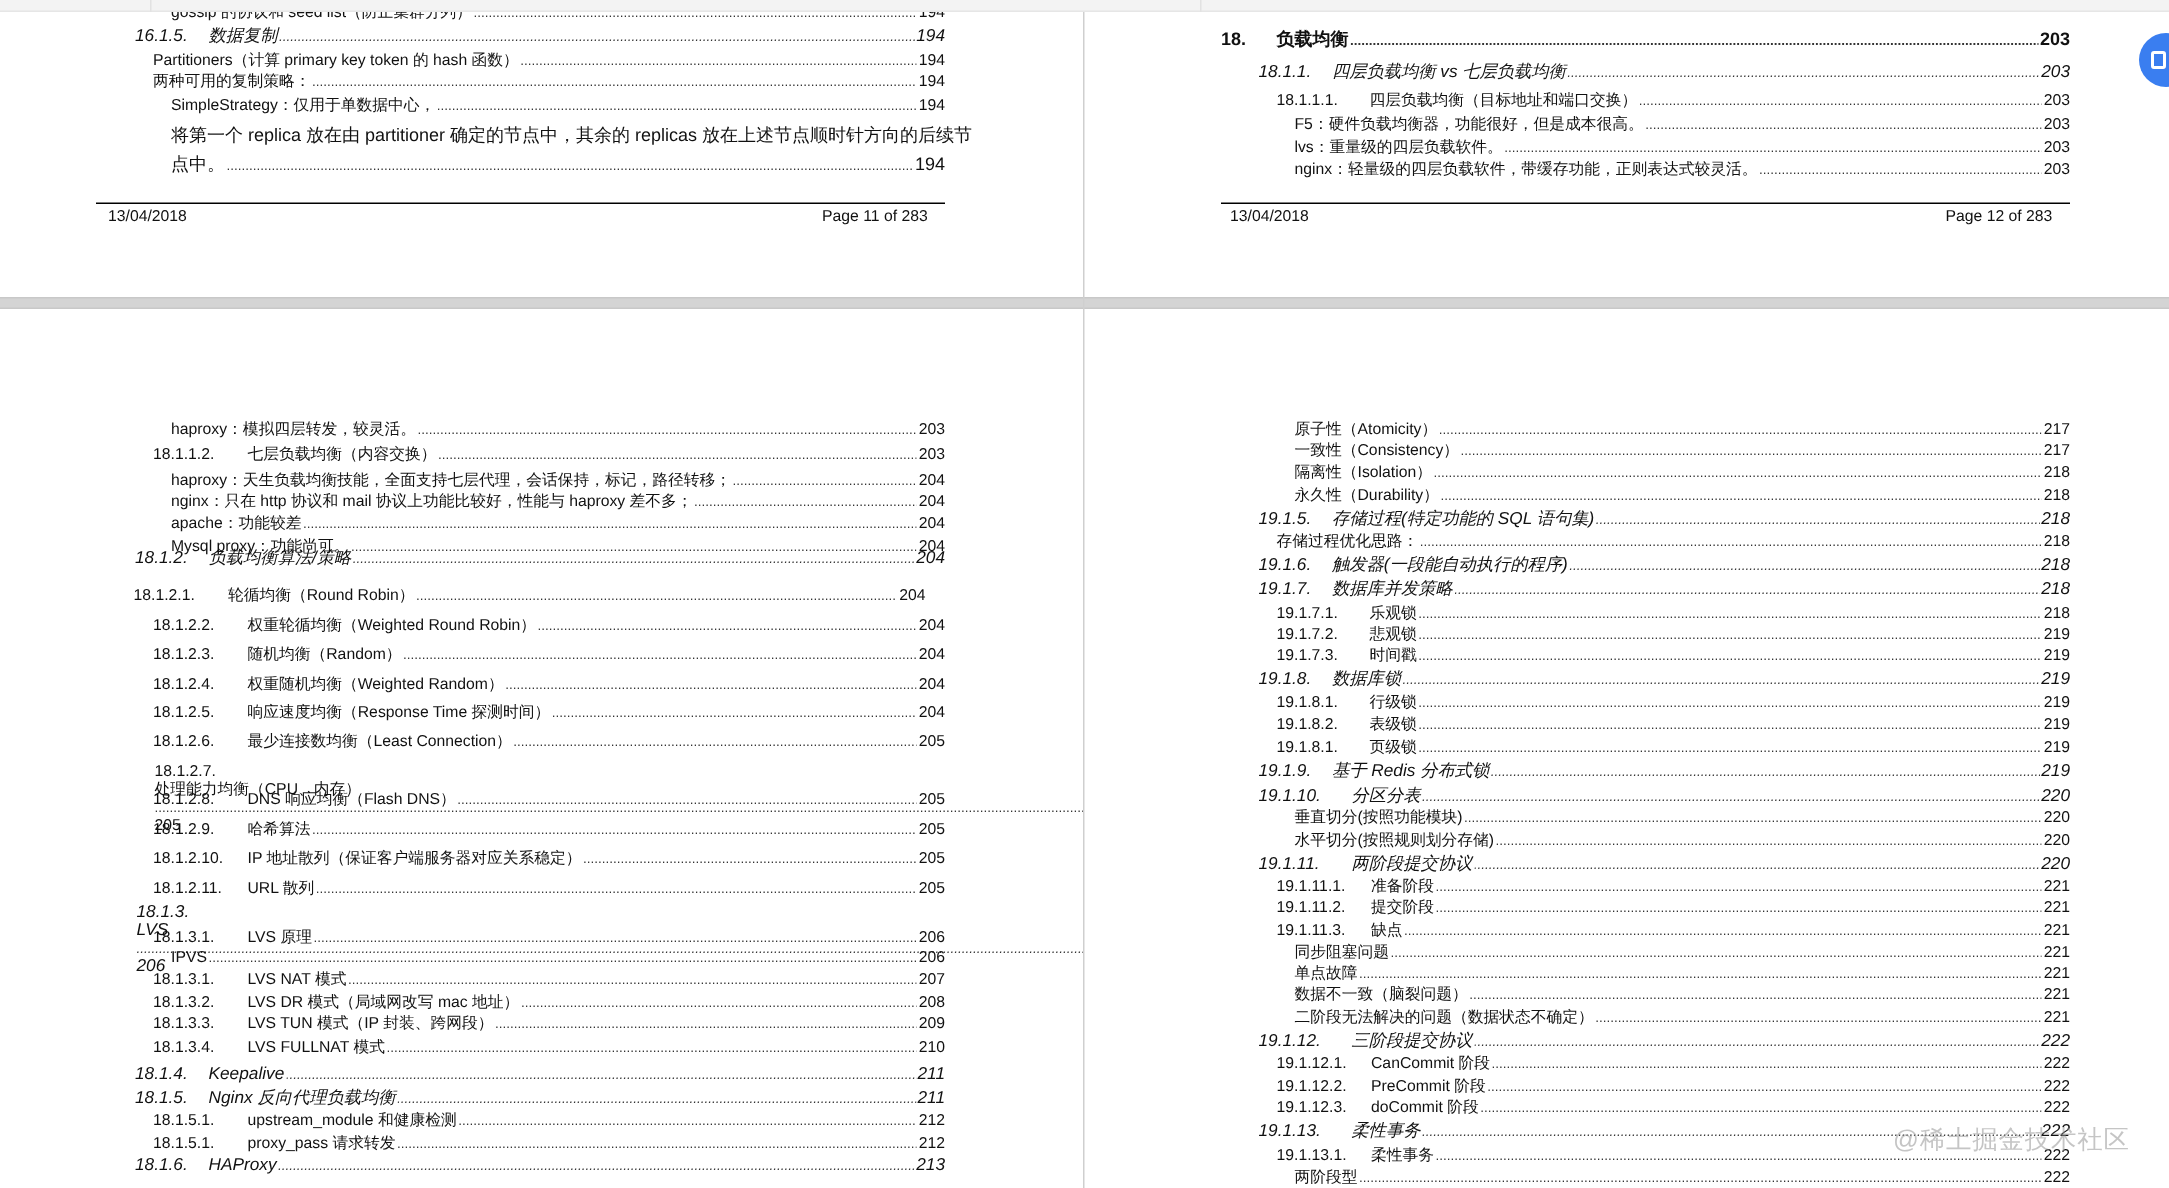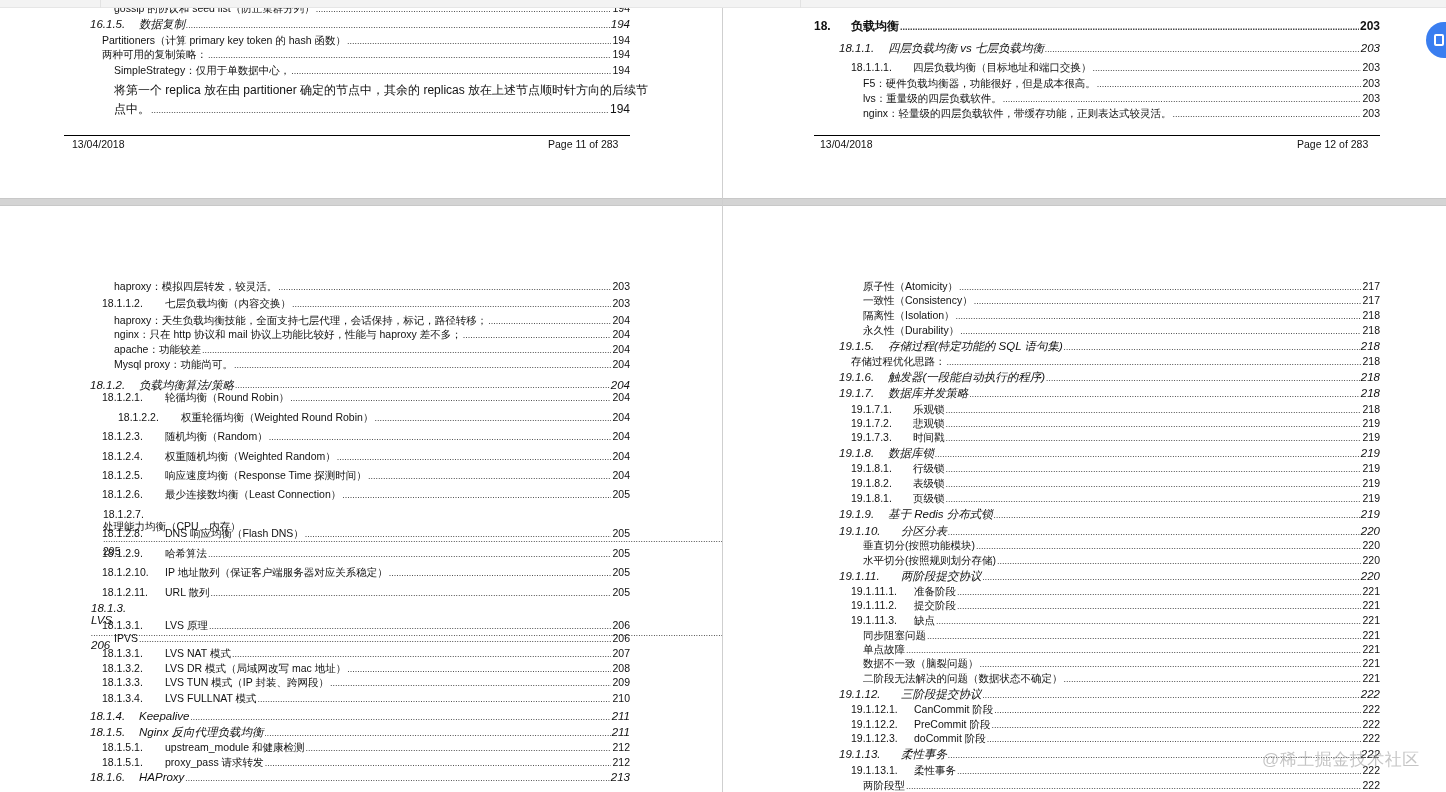--- a/index.html
+++ b/index.html
@@ -156,34 +156,34 @@
       <div class="row h3" style="left: 114px; top: 137px; width: 516px;">
         <span class="txt">apache：功能较差</span>
         <span class="dots"></span>
         <span class="pg">204</span>
       </div>
       <div class="row h3" style="left: 114px; top: 152px; width: 516px;">
         <span class="txt">Mysql proxy：功能尚可。</span>
         <span class="dots"></span>
         <span class="pg">204</span>
       </div>
-      <div class="row h2" style="left: 90px; top: 172px; width: 540px; align-items: center;">
+      <div class="row h2" style="left: 90px; top: 160px; width: 540px;">
         <span class="num" style="width: 49px;">18.1.2.</span>
         <span class="txt">负载均衡算法/策略</span>
         <span class="dots"></span>
         <span class="pg">204</span>
       </div>
-      <div class="row h3" style="left: 102px; top: 185px; width: 528px; justify-content: flex-end;">
+      <div class="row h3" style="left: 89px; top: 185px; width: 528px; justify-content: flex-end;">
         <span class="num" style="width: 63px;">18.1.2.1.</span>
         <span class="txt">轮循均衡（Round Robin）</span>
         <span class="dots"></span>
         <span class="pg">204</span>
       </div>
       <div class="row h3" style="left: 102px; top: 205px; width: 528px;">
-        <span class="num" style="width: 63px; margin-left: 16px;">18.1.2.2.</span>
+        <span class="num" style="width: 63px;">18.1.2.2.</span>
         <span class="txt">权重轮循均衡（Weighted Round Robin）</span>
         <span class="dots"></span>
         <span class="pg">204</span>
       </div>
       <div class="row h3" style="left: 102px; top: 224px; width: 528px;">
         <span class="num" style="width: 63px;">18.1.2.3.</span>
         <span class="txt">随机均衡（Random）</span>
         <span class="dots"></span>
         <span class="pg">204</span>
       </div>

